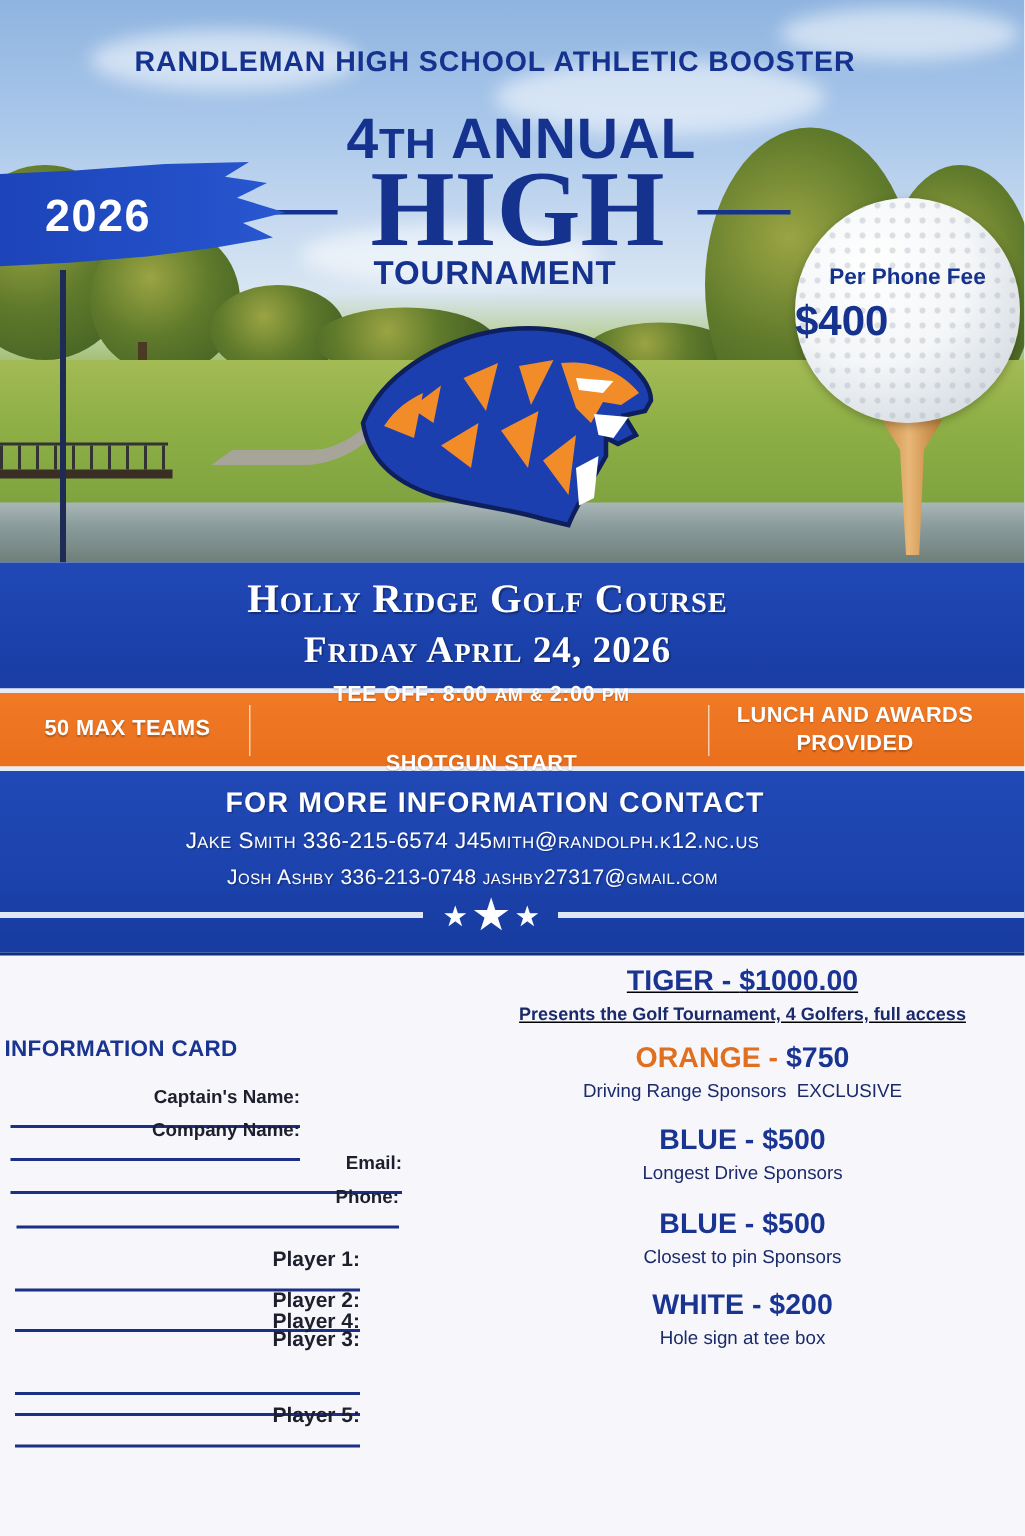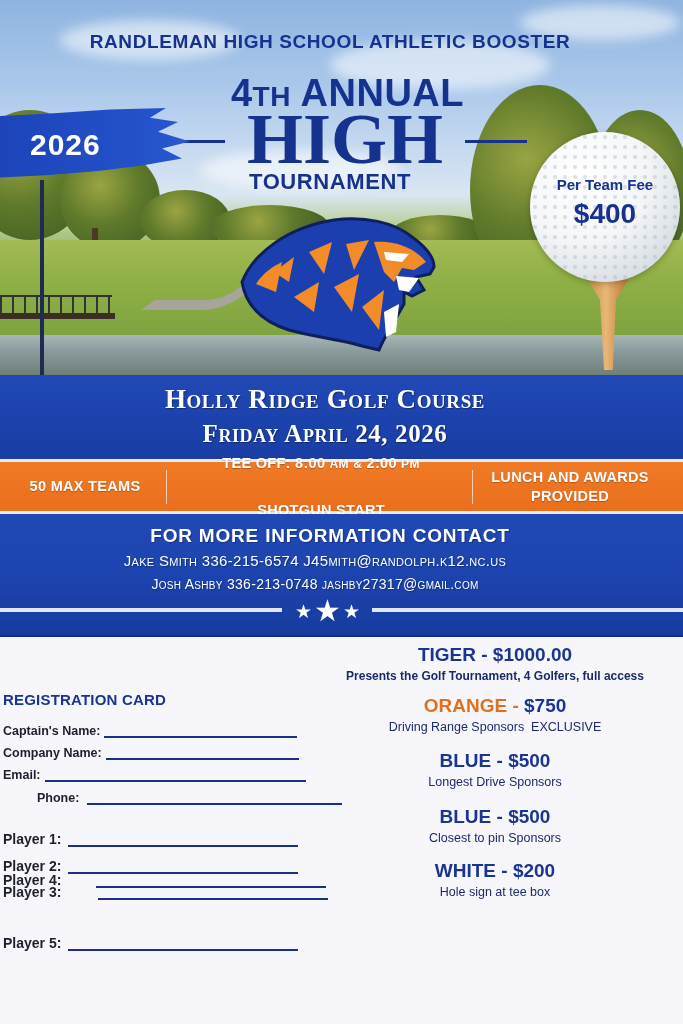--- a/index.html
+++ b/index.html
@@ -69,21 +69,21 @@
   .tee {
     position: absolute; left: 588px; top: 280px; width: 40px; height: 90px;
     background: linear-gradient(90deg, #c9904a 0%, #e9b777 45%, #b97a36 100%);
     clip-path: polygon(0 0, 100% 0, 70% 22%, 62% 100%, 40% 100%, 30% 22%);
   }
   .fee-label {
     position: absolute; left: 530px; top: 176px; width: 150px; text-align: center;
     font-family: "Liberation Sans", sans-serif; font-weight: 700; font-size: 15px; color: #15328f;
   }
   .fee-amount {
-    position: absolute; left: 530px; top: 198px; width: 150px; text-align: center;
+    position: absolute; left: 530px; top: 198px; width: 150px; 
     font-family: "Liberation Sans", sans-serif; font-weight: 700; font-size: 28px; color: #15328f;
   }
 
   .tiger-logo { position: absolute; left: 234px; top: 212px; width: 205px; height: 145px; }
 
   
   .venue-band {
     position: absolute; left: 0; top: 375px; width: 683px; height: 84px;
     background: linear-gradient(180deg, #2149b6 0%, #1c42ad 50%, #193da3 100%);
   }
@@ -131,21 +131,21 @@
   .star-rule { position: absolute; top: 608px; height: 4px; background: #dfe6f4; }
   .stars { position: absolute; left: 285px; top: 596px; width: 85px; height: 30px; display: flex; align-items: center; justify-content: center; gap: 2px; color: #ffffff; }
   .stars .s { font-size: 19px; line-height: 1; }
   .stars .b { font-size: 30px; line-height: 1; }
 
   
   .reg-title {
     position: absolute; left: 3px; top: 691px; font-family: "Liberation Sans", sans-serif; font-weight: 700;
     font-size: 15px; color: #1a3591; letter-spacing: 0.2px;
   }
-  .reg-row { position: absolute; left: 3px; display: flex; align-items: flex-end; }
+  .reg-row { position: absolute; left: 3px; display: flex; align-items: flex-end; flex-direction: column; }
   .reg-label { font-family: "Liberation Sans", sans-serif; font-weight: 700; color: #1d1f2c; white-space: nowrap; }
   .reg-line { border-bottom: 2px solid #1b2f86; height: 14px; margin-left: 4px; }
 
   
   .sponsor { position: absolute; left: 330px; width: 330px; text-align: center; }
   .sponsor-title { font-family: "Liberation Sans", sans-serif; font-weight: 700; font-size: 19px; color: #1a3591; }
   .sponsor-title .orange { color: #e0701f; }
   .sponsor-desc { font-family: "Liberation Sans", sans-serif; font-size: 12.5px; color: #1b2a6b; margin-top: 3px; }
   .sponsor-desc.bold { font-weight: 700; font-size: 12px; }
 </style>
@@ -189,21 +189,21 @@
 <div class="golf-rule" style="left:180px;width:45px;"></div>
 <div class="title-golf">HIGH</div>
 <div class="golf-rule" style="left:465px;width:62px;"></div>
 <div class="title-tournament">TOURNAMENT</div>
 
 <div class="year-brush"></div>
 <div class="year-text">2026</div>
 
 <div class="tee"></div>
 <div class="golf-ball"></div>
-<div class="fee-label">Per Team Fee</div>
+<div class="fee-label">Per Phone Fee</div>
 <div class="fee-amount">$400</div>
 
 <svg class="tiger-logo" viewBox="0 0 205 145">
   <path d="M8,70 C20,40 55,15 100,8 C130,4 160,10 178,25 C192,35 200,45 200,55 L196,62 L182,65 L190,78 L178,84 L170,80 L170,92 C160,110 150,125 145,138 L128,134 C110,128 80,125 55,118 C30,110 12,95 8,70 Z" fill="#1c3fb0" stroke="#0e1f5c" stroke-width="3"></path>
   <path d="M40,60 L60,45 L55,70 Z M75,40 L98,30 L90,62 Z M112,32 L135,28 L120,58 Z M60,85 L85,70 L80,100 Z M100,75 L125,62 L118,100 Z M128,95 L150,78 L145,118 Z" fill="#f28c28"></path>
   <path d="M140,30 C160,28 180,35 192,50 L180,58 L168,56 L160,70 L150,60 Z" fill="#f28c28"></path>
   <path d="M150,40 L175,42 L168,50 L152,48 Z" fill="#ffffff"></path>
   <path d="M162,64 L185,66 L175,80 L165,78 Z" fill="#ffffff"></path>
   <path d="M150,100 L165,92 L162,120 L152,125 Z" fill="#ffffff"></path>
   <path d="M22,72 C30,60 38,55 48,50 L42,80 Z" fill="#f28c28"></path>
@@ -241,21 +241,21 @@
 <div class="contact-line" style="top:576px;font-size:14px;">Josh Ashby 336-213-0748 jashby27317@gmail.com</div>
 
 <div class="star-rule" style="left:0;width:282px;"></div>
 <div class="stars">
   <span class="s">★</span>
     <span class="b">★</span>
     <span class="s">★</span>
 </div>
 <div class="star-rule" style="left:372px;width:311px;"></div>
 
-<div class="reg-title">REGISTRATION CARD</div>
+<div class="reg-title">INFORMATION CARD</div>
 
 <div class="reg-row" style="top:724px;">
   <span class="reg-label" style="font-size:12.5px;">Captain's Name:</span>
   <span class="reg-line" style="width:193px;"></span>
 </div>
 <div class="reg-row" style="top:746px;">
   <span class="reg-label" style="font-size:12.5px;">Company Name:</span>
   <span class="reg-line" style="width:193px;"></span>
 </div>
 <div class="reg-row" style="top:768px;">
@@ -281,21 +281,21 @@
 </div>
 <div class="reg-row" style="top:872px;gap:28px;">
   <span class="reg-label" style="font-size:14px;">Player 4:</span>
   <span class="reg-line" style="width:230px;margin-left:7px;"></span>
 </div>
 <div class="reg-row" style="top:935px;">
   <span class="reg-label" style="font-size:14px;">Player 5:</span>
   <span class="reg-line" style="width:230px;margin-left:7px;"></span>
 </div>
 
-<div class="sponsor" style="top:644px;">
+<div class="sponsor" style="top:644px;text-decoration:underline;">
   <div class="sponsor-title">
     <span>TIGER</span><span> - </span><span>$1000.00</span>
   </div>
   <div class="sponsor-desc bold">Presents the Golf Tournament, 4 Golfers, full access</div>
 </div>
 
 <div class="sponsor" style="top:695px;">
   <div class="sponsor-title">
     <span class="orange">ORANGE</span><span class="orange"> - </span><span>$750</span>
   </div>

